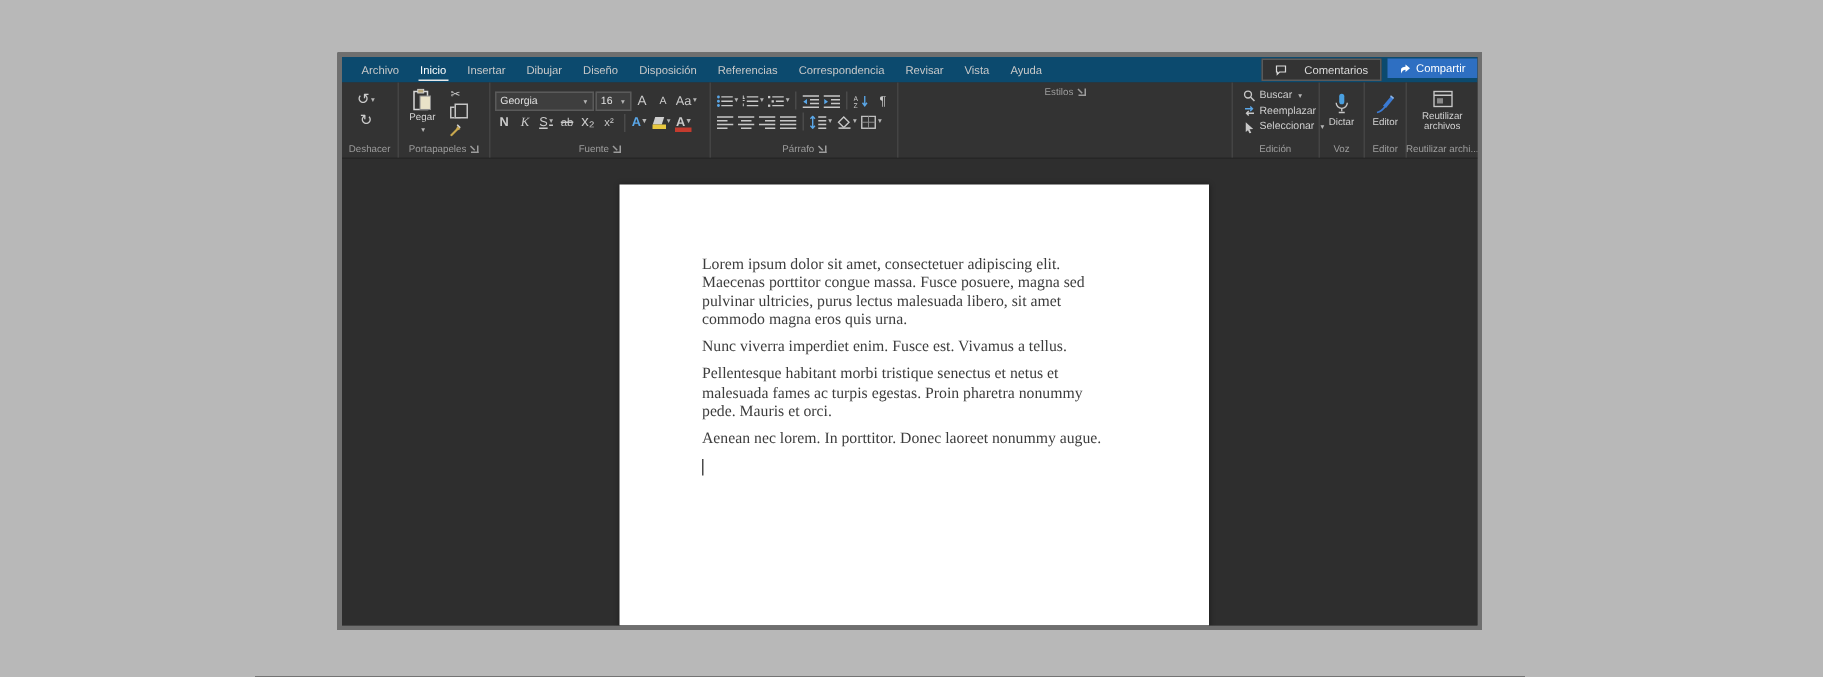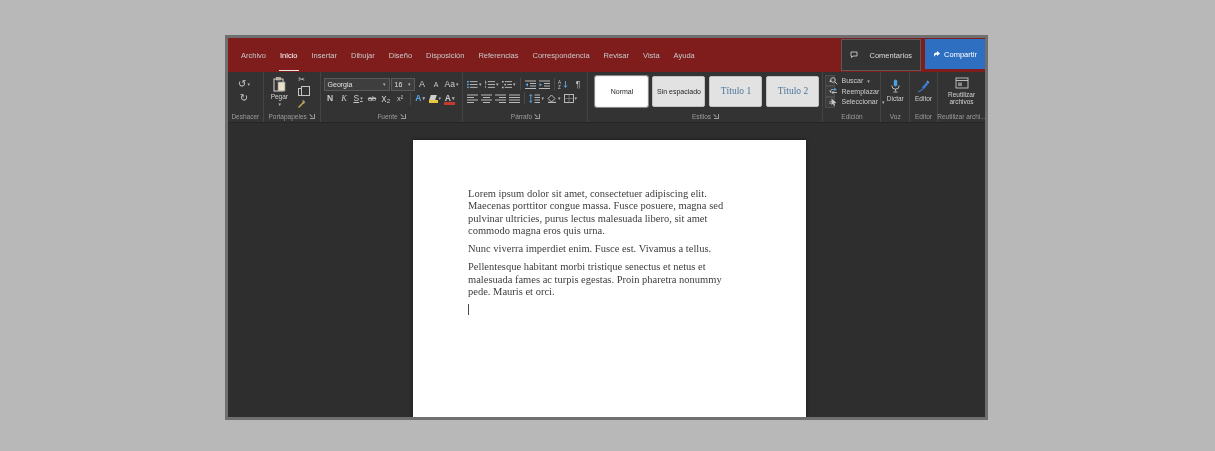--- a/index.html
+++ b/index.html
@@ -7,21 +7,21 @@
   body { background:#b8b8b8; font-family:"Liberation Sans", sans-serif; }
 
   .window {
     position:absolute; left:225px; top:35px; width:763px; height:385px;
     border:3px solid #6f6f6f; background:#2e2e2e;
     display:flex; flex-direction:column; overflow:hidden;
   }
 
   
   .menubar {
-    height:34px; background:#7f1d1d; display:flex; align-items:stretch;
+    height:17px; background:#0c4a6e; display:flex; align-items:stretch;
     justify-content:space-between; flex:0 0 auto;
   }
   .menu-tabs { display:flex; align-items:stretch; padding-left:6px; }
   .mtab {
     color:#c9c9c9; font-size:7.5px; padding:0 7px; display:flex; align-items:center;
     cursor:default; position:relative; white-space:nowrap;
   }
   .mtab.active { color:#ffffff; }
   .mtab.active::after {
     content:""; position:absolute; left:6px; right:6px; bottom:1px; height:1.5px; background:#e8e8e8;
@@ -371,33 +371,20 @@
           </div>
         </div>
       </div>
       <div class="rlabel">
         <span>Párrafo</span>
         <span class="launcher"></span>
       </div>
     </div>
 
     <div class="rgroup" style="width:235px;">
-      <div class="rcontent">
-        <div class="styles-row">
-          <div class="style-box selected">Normal</div>
-          <div class="style-box">Sin espaciado</div>
-          <div class="style-box title-style">Título 1</div>
-          <div class="style-box title-style">Título 2</div>
-          <div class="styles-scroll">
-            <span class="scell">▴</span>
-            <span class="scell">▾</span>
-            <span class="scell">≡</span>
-          </div>
-        </div>
-      </div>
       <div class="rlabel">
         <span>Estilos</span>
         <span class="launcher"></span>
       </div>
     </div>
 
     <div class="rgroup" style="width:58px;">
       <div class="rcontent">
         <div class="ed-col">
           <span class="ed-item">
@@ -478,18 +465,19 @@
     </div>
 
   </div>
 
   <div class="docarea">
     <div class="page">
       <div class="page-text">
         <p>Lorem ipsum dolor sit amet, consectetuer adipiscing elit. Maecenas porttitor congue massa. Fusce posuere, magna sed pulvinar ultricies, purus lectus malesuada libero, sit amet commodo magna eros quis urna.</p>
         <p>Nunc viverra imperdiet enim. Fusce est. Vivamus a tellus.</p>
         <p>Pellentesque habitant morbi tristique senectus et netus et malesuada fames ac turpis egestas. Proin pharetra nonummy pede. Mauris et orci.</p>
+        <p>Aenean nec lorem. In porttitor. Donec laoreet nonummy augue.</p>
       </div>
       <div class="text-caret"></div>
     </div>
   </div>
 
 </div>
 
 </body></html>

